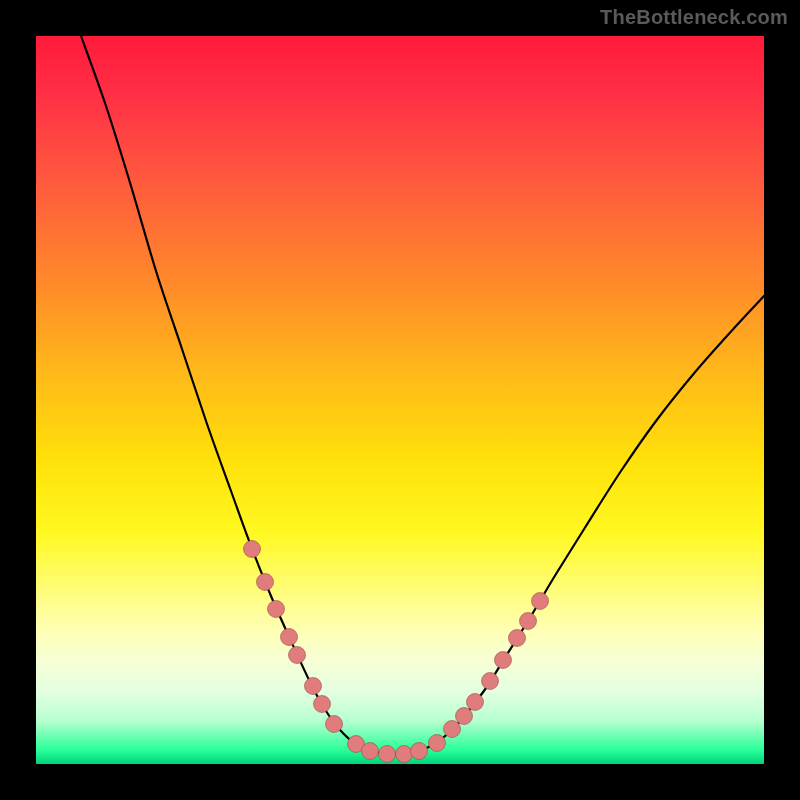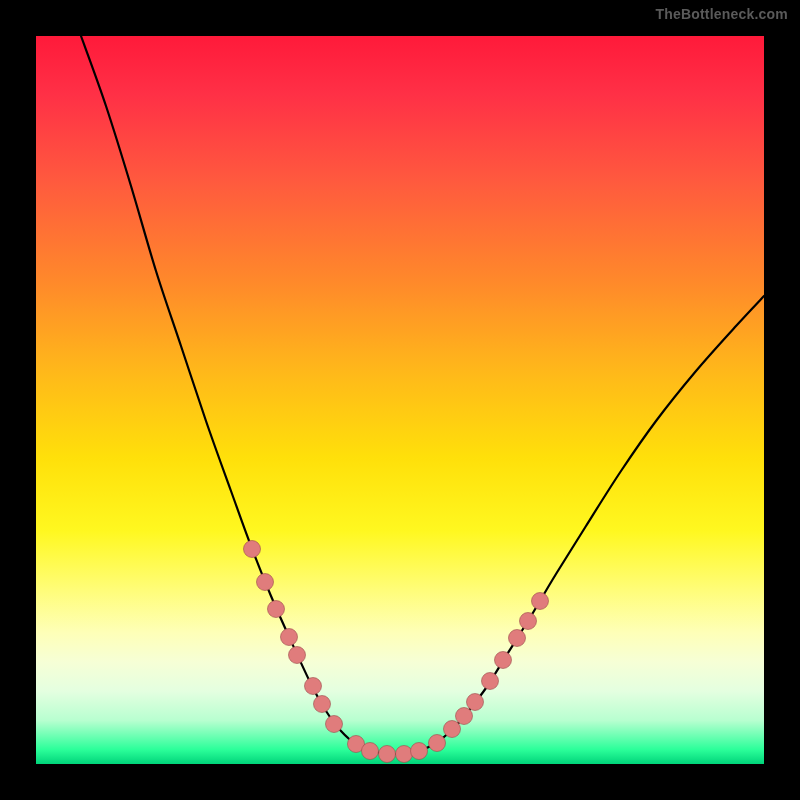--- a/index.html
+++ b/index.html
@@ -31,21 +31,21 @@
       #b8ffd0 94%,
       #2cff9a 98%,
       #00d47a 100%
     );
   }
   .watermark {
     position: absolute;
     top: 6px;
     right: 12px;
     font-family: Arial, Helvetica, sans-serif;
-    font-size: 14px;
+    font-size: 20px;
     font-weight: 600;
     color: #5a5a5a;
     letter-spacing: 0.2px;
     user-select: none;
   }
   svg.curve {
     position: absolute;
     left: 0; top: 0;
     width: 100%;
     height: 100%;

